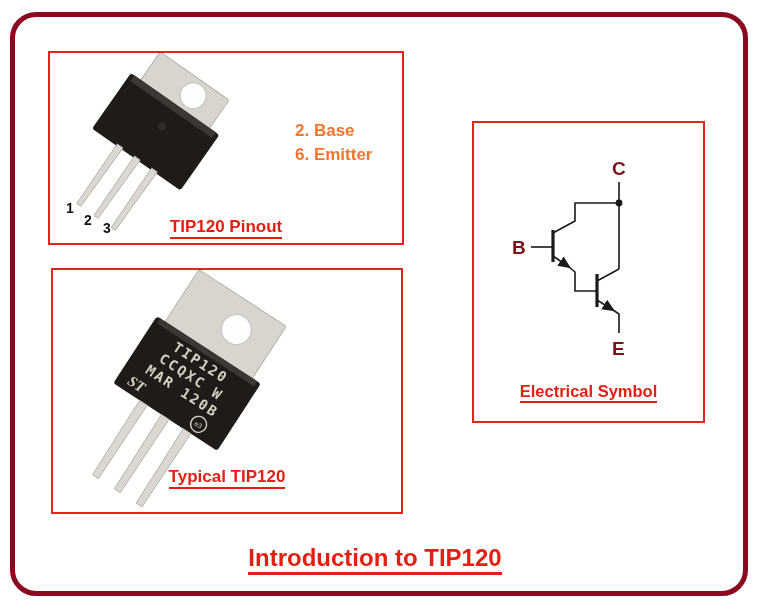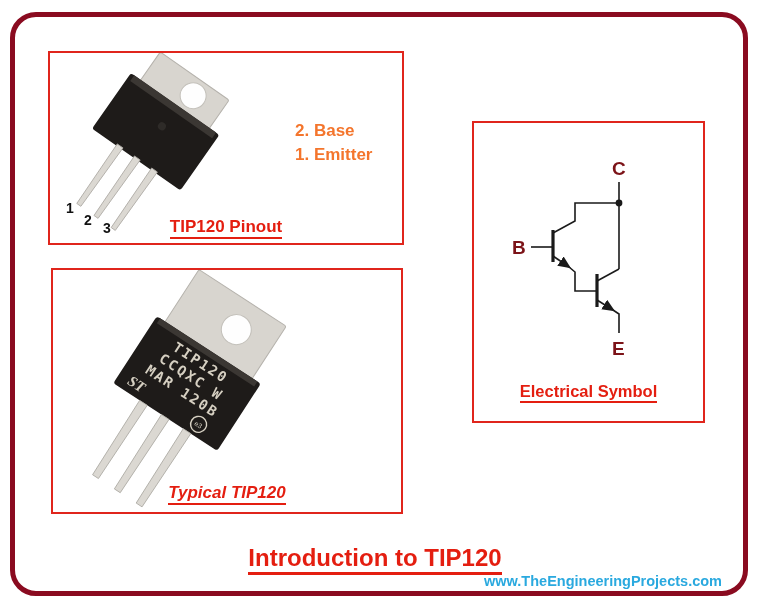--- a/index.html
+++ b/index.html
@@ -84,21 +84,21 @@
         <polygon class="leg" points="-24.5,50 -17.5,50 -18.5,122 -23.5,122"></polygon>
         <polygon class="leg" points="-3.5,50 3.5,50 2.5,122 -2.5,122"></polygon>
         <polygon class="leg" points="17.5,50 24.5,50 23.5,122 18.5,122"></polygon>
       </g>
     </svg>
     <span class="pin-number" style="left:16px;top:148px;">1</span>
     <span class="pin-number" style="left:34px;top:160px;">2</span>
     <span class="pin-number" style="left:53px;top:168px;">3</span>
     <div class="pin-list">
       <div>2. Base</div>
-      <div>1. Emitter</div>
+      <div>6. Emitter</div>
     </div>
     <div class="caption-wrap" style="top:165px;">
       <span class="caption">TIP120 Pinout</span>
     </div>
   </div>
 
   <div class="panel panel-typical">
     <svg width="348" height="242" viewBox="0 0 348 242">
       <g transform="translate(146,95) rotate(33)">
         <rect class="tab" x="-52" y="-80" width="104" height="66" rx="2"></rect>
@@ -109,21 +109,21 @@
         <text class="chip-mark" x="0" y="19">CCQXC W</text>
         <text class="chip-mark" x="0" y="36">MAR 120B</text>
         <text class="chip-logo" x="-42" y="55">ST</text>
         <circle class="chip-ring" cx="32" cy="50" r="8"></circle>
         <text class="chip-ring-text" x="32" y="53">e3</text>
         <polygon class="leg" points="-30.5,62 -21.5,62 -22.5,150 -29.5,150"></polygon>
         <polygon class="leg" points="-4.5,62 4.5,62 3.5,150 -3.5,150"></polygon>
         <polygon class="leg" points="21.5,62 30.5,62 29.5,150 22.5,150"></polygon>
       </g>
     </svg>
-    <div class="caption-wrap" style="top:214px;font-style:italic;">
+    <div class="caption-wrap" style="top:198px;">
       <span class="caption">Typical TIP120</span>
     </div>
   </div>
 
   <div class="panel panel-symbol">
     <svg width="229" height="298" viewBox="0 0 229 298">
       <defs>
         <marker id="arrow" orient="auto" markerWidth="9" markerHeight="8" refX="6.5" refY="3.5">
           <path d="M0,0 L8,3.5 L0,7 z" fill="#1a1a1a"></path>
         </marker>
@@ -152,15 +152,14 @@
       <text class="terminal-label" x="138" y="232">E</text>
     </svg>
     <div class="caption-wrap" style="top:260px;">
       <span class="caption" style="font-size:16.5px;">Electrical Symbol</span>
     </div>
   </div>
 
   <div class="main-title-wrap">
     <span class="main-title">Introduction to TIP120</span>
   </div>
-  <div class="website">www.TheEngineeringProjects.com</div>
 
 </div>
 
 </body></html>

